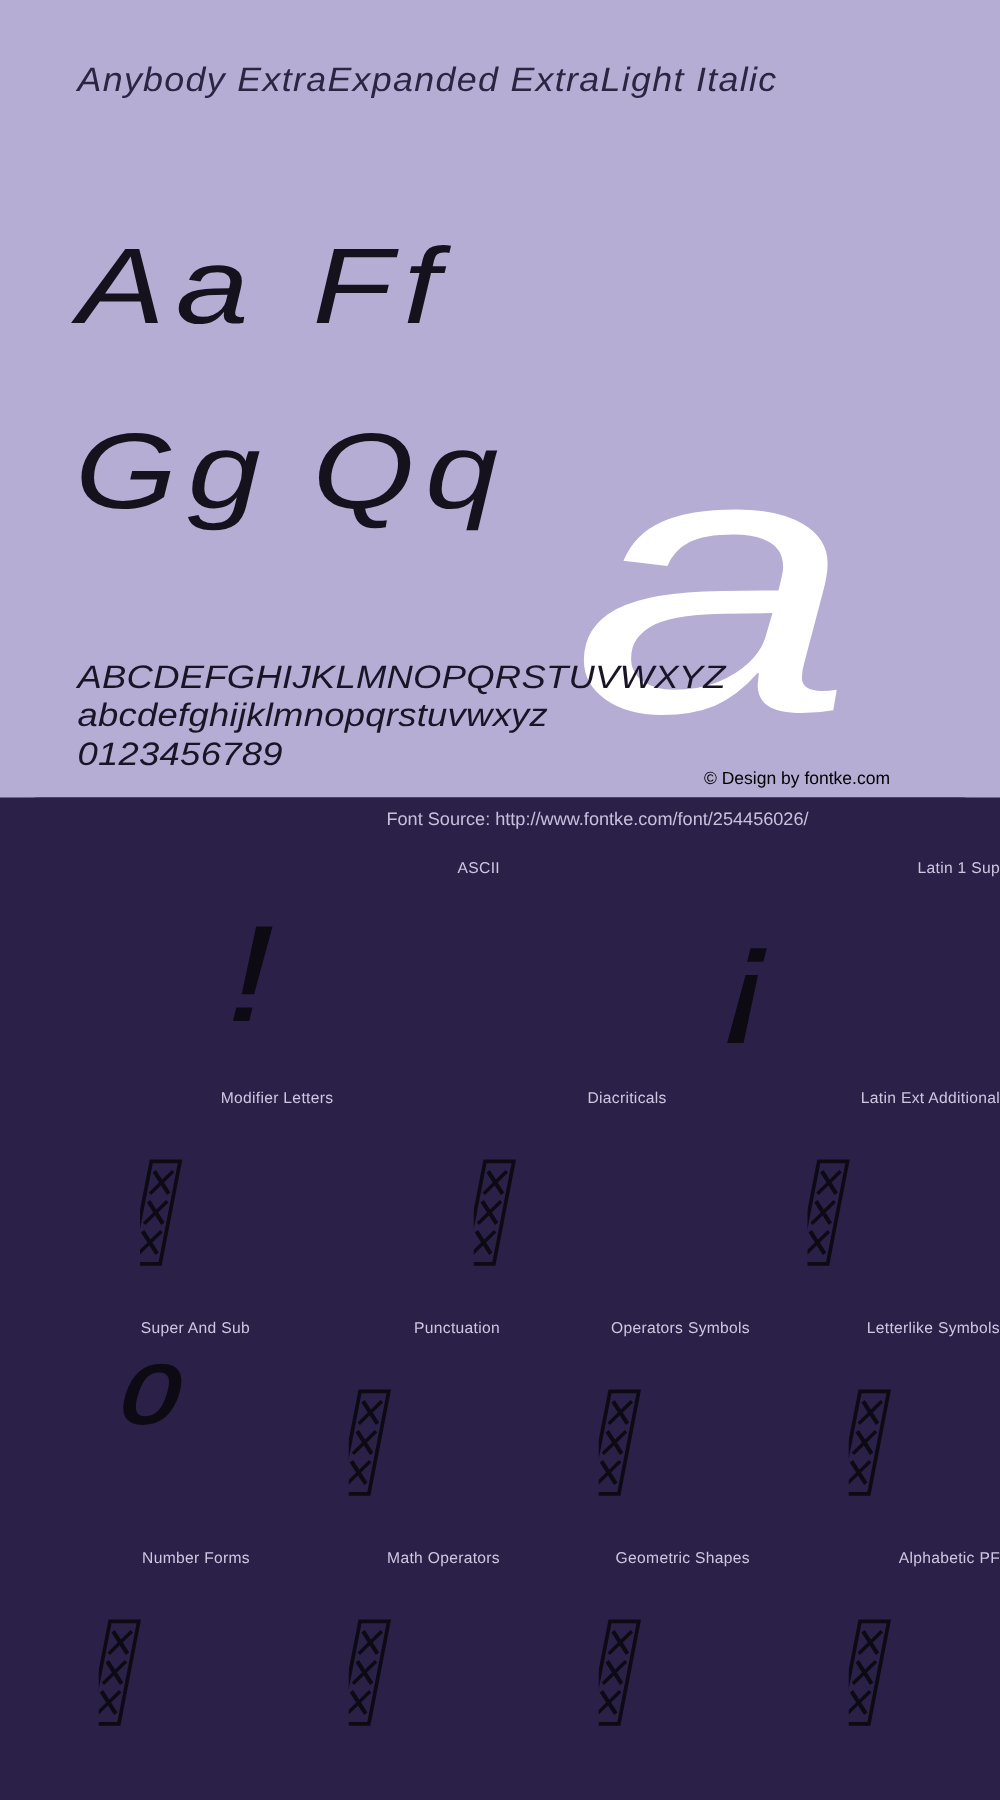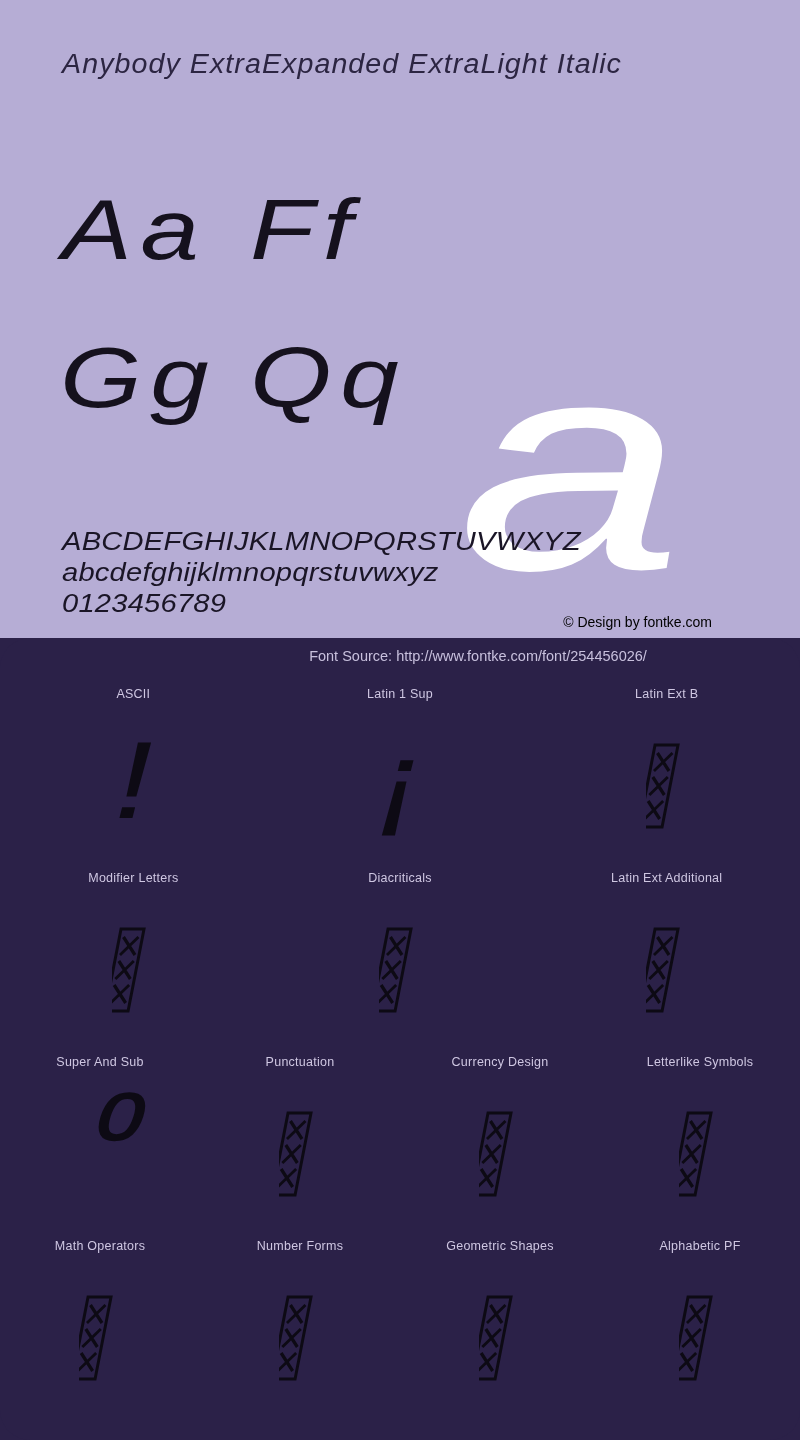--- a/index.html
+++ b/index.html
@@ -141,21 +141,21 @@
     width: 800px;
   }
   .block-row {
     display: flex;
     width: 800px;
     height: 184px;
   }
   .block-cell {
     flex: 1 1 25%;
     position: relative;
-    text-align: center;
+    text-align: right;
   }
   .block-label {
     position: absolute;
     top: 9px;
     left: 0;
     width: 100%;
     font-size: 12.5px;
     color: #cfc7e2;
     letter-spacing: 0.25px;
     white-space: nowrap;
@@ -228,33 +228,20 @@
             <div class="block-sample">
               <span class="sample-char">!</span>
             </div>
           </div>
           <div class="block-cell">
             <div class="block-label">Latin 1 Sup</div>
             <div class="block-sample">
               <span class="sample-char">¡</span>
             </div>
           </div>
-          <div class="block-cell">
-            <div class="block-label">Latin Ext B</div>
-            <div class="block-sample">
-              <svg class="tofu" width="42" height="92" viewBox="0 0 42 92">
-                <g transform="skewX(-11)" stroke="#0d0a14" fill="none">
-                  <rect x="10" y="5" width="23" height="82" stroke-width="3"></rect>
-                  <path d="M14 13 L29 31 M29 13 L14 31" stroke-width="3"></path>
-                  <path d="M14 37 L29 55 M29 37 L14 55" stroke-width="3"></path>
-                  <path d="M14 61 L29 79 M29 61 L14 79" stroke-width="3"></path>
-                </g>
-              </svg>
-            </div>
-          </div>
         </div>
         <div class="block-row">
           <div class="block-cell">
             <div class="block-label">Modifier Letters</div>
             <div class="block-sample">
               <svg class="tofu" width="42" height="92" viewBox="0 0 42 92">
                 <g transform="skewX(-11)" stroke="#0d0a14" fill="none">
                   <rect x="10" y="5" width="23" height="82" stroke-width="3"></rect>
                   <path d="M14 13 L29 31 M29 13 L14 31" stroke-width="3"></path>
                   <path d="M14 37 L29 55 M29 37 L14 55" stroke-width="3"></path>
@@ -304,21 +291,21 @@
                 <g transform="skewX(-11)" stroke="#0d0a14" fill="none">
                   <rect x="10" y="5" width="23" height="82" stroke-width="3"></rect>
                   <path d="M14 13 L29 31 M29 13 L14 31" stroke-width="3"></path>
                   <path d="M14 37 L29 55 M29 37 L14 55" stroke-width="3"></path>
                   <path d="M14 61 L29 79 M29 61 L14 79" stroke-width="3"></path>
                 </g>
               </svg>
             </div>
           </div>
           <div class="block-cell">
-            <div class="block-label">Currency Design</div>
+            <div class="block-label">Operators Symbols</div>
             <div class="block-sample">
               <svg class="tofu" width="42" height="92" viewBox="0 0 42 92">
                 <g transform="skewX(-11)" stroke="#0d0a14" fill="none">
                   <rect x="10" y="5" width="23" height="82" stroke-width="3"></rect>
                   <path d="M14 13 L29 31 M29 13 L14 31" stroke-width="3"></path>
                   <path d="M14 37 L29 55 M29 37 L14 55" stroke-width="3"></path>
                   <path d="M14 61 L29 79 M29 61 L14 79" stroke-width="3"></path>
                 </g>
               </svg>
             </div>
@@ -332,34 +319,34 @@
                   <path d="M14 13 L29 31 M29 13 L14 31" stroke-width="3"></path>
                   <path d="M14 37 L29 55 M29 37 L14 55" stroke-width="3"></path>
                   <path d="M14 61 L29 79 M29 61 L14 79" stroke-width="3"></path>
                 </g>
               </svg>
             </div>
           </div>
         </div>
         <div class="block-row">
           <div class="block-cell">
+            <div class="block-label">Number Forms</div>
+            <div class="block-sample">
+              <svg class="tofu" width="42" height="92" viewBox="0 0 42 92">
+                <g transform="skewX(-11)" stroke="#0d0a14" fill="none">
+                  <rect x="10" y="5" width="23" height="82" stroke-width="3"></rect>
+                  <path d="M14 13 L29 31 M29 13 L14 31" stroke-width="3"></path>
+                  <path d="M14 37 L29 55 M29 37 L14 55" stroke-width="3"></path>
+                  <path d="M14 61 L29 79 M29 61 L14 79" stroke-width="3"></path>
+                </g>
+              </svg>
+            </div>
+          </div>
+          <div class="block-cell">
             <div class="block-label">Math Operators</div>
-            <div class="block-sample">
-              <svg class="tofu" width="42" height="92" viewBox="0 0 42 92">
-                <g transform="skewX(-11)" stroke="#0d0a14" fill="none">
-                  <rect x="10" y="5" width="23" height="82" stroke-width="3"></rect>
-                  <path d="M14 13 L29 31 M29 13 L14 31" stroke-width="3"></path>
-                  <path d="M14 37 L29 55 M29 37 L14 55" stroke-width="3"></path>
-                  <path d="M14 61 L29 79 M29 61 L14 79" stroke-width="3"></path>
-                </g>
-              </svg>
-            </div>
-          </div>
-          <div class="block-cell">
-            <div class="block-label">Number Forms</div>
             <div class="block-sample">
               <svg class="tofu" width="42" height="92" viewBox="0 0 42 92">
                 <g transform="skewX(-11)" stroke="#0d0a14" fill="none">
                   <rect x="10" y="5" width="23" height="82" stroke-width="3"></rect>
                   <path d="M14 13 L29 31 M29 13 L14 31" stroke-width="3"></path>
                   <path d="M14 37 L29 55 M29 37 L14 55" stroke-width="3"></path>
                   <path d="M14 61 L29 79 M29 61 L14 79" stroke-width="3"></path>
                 </g>
               </svg>
             </div>

